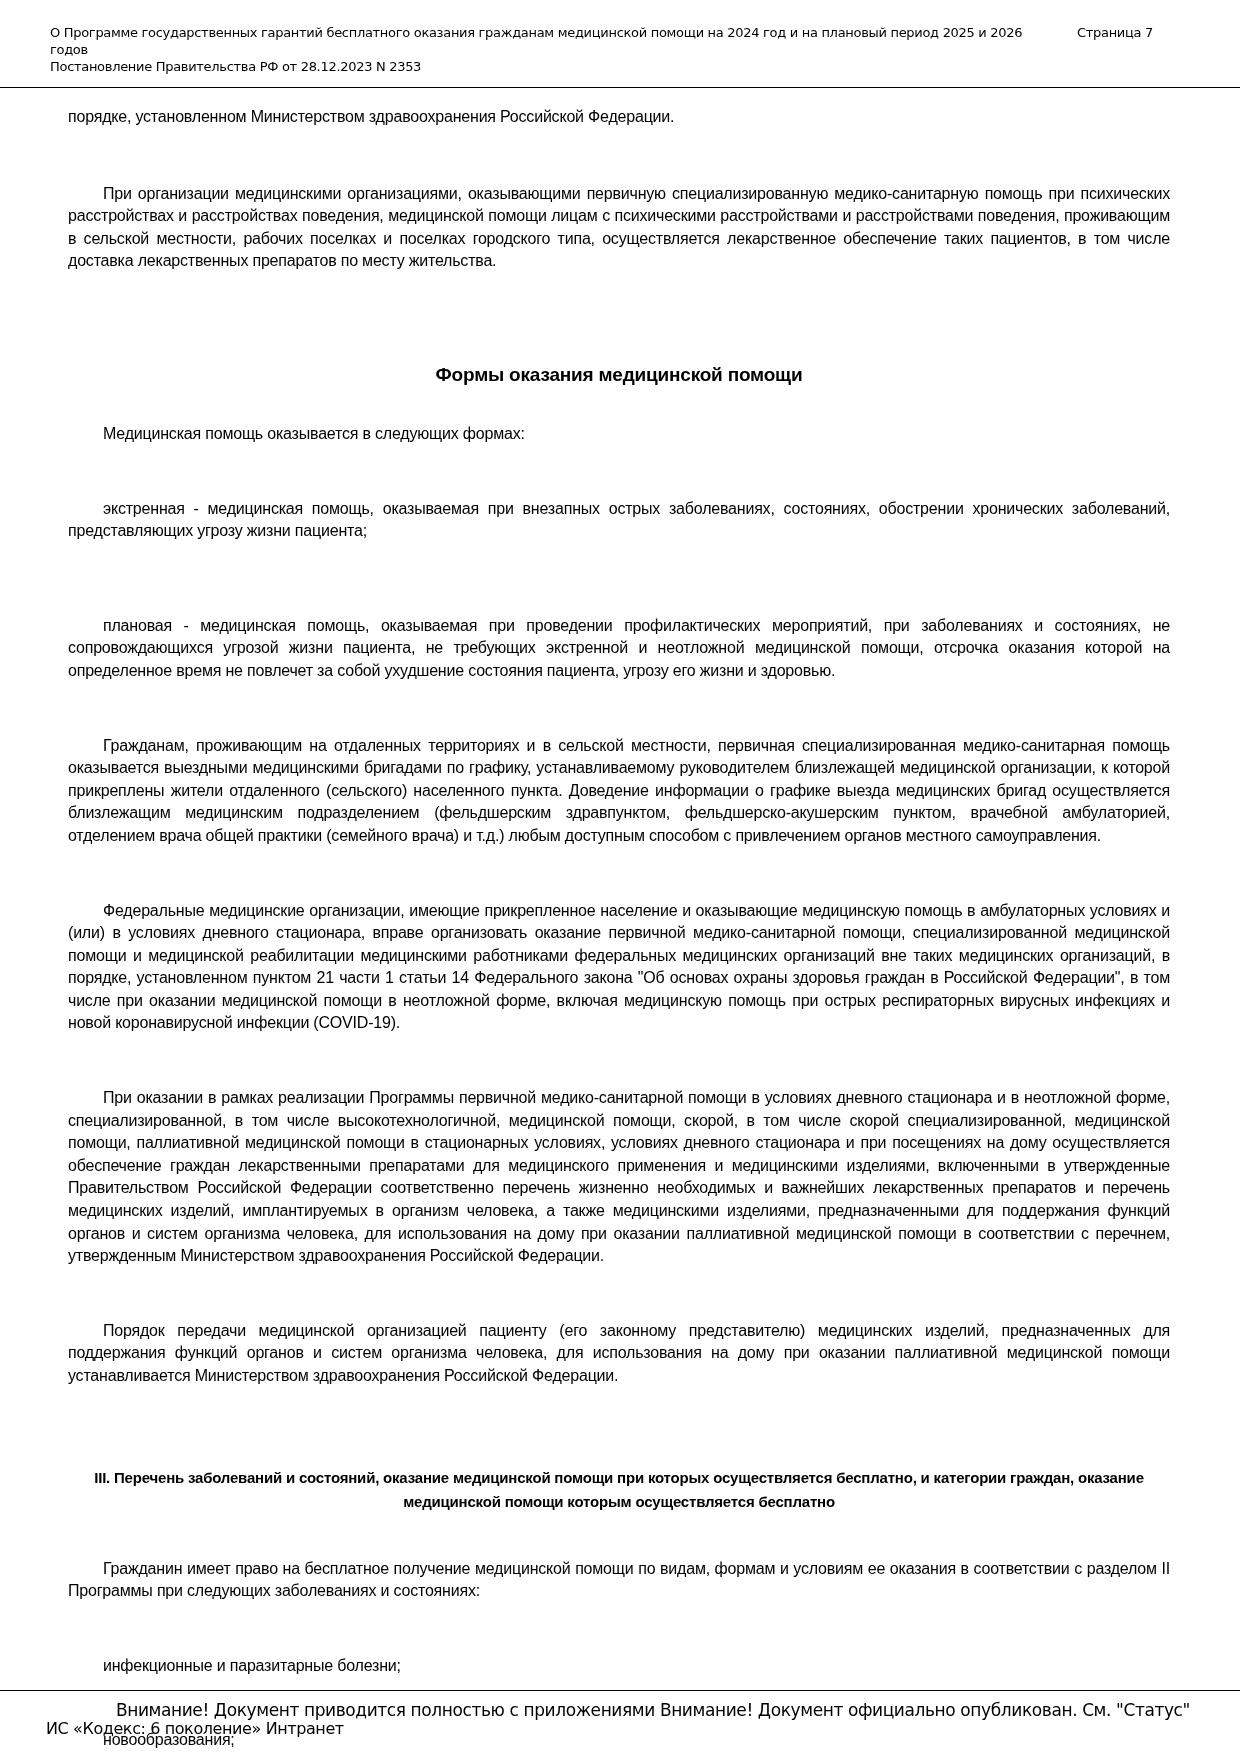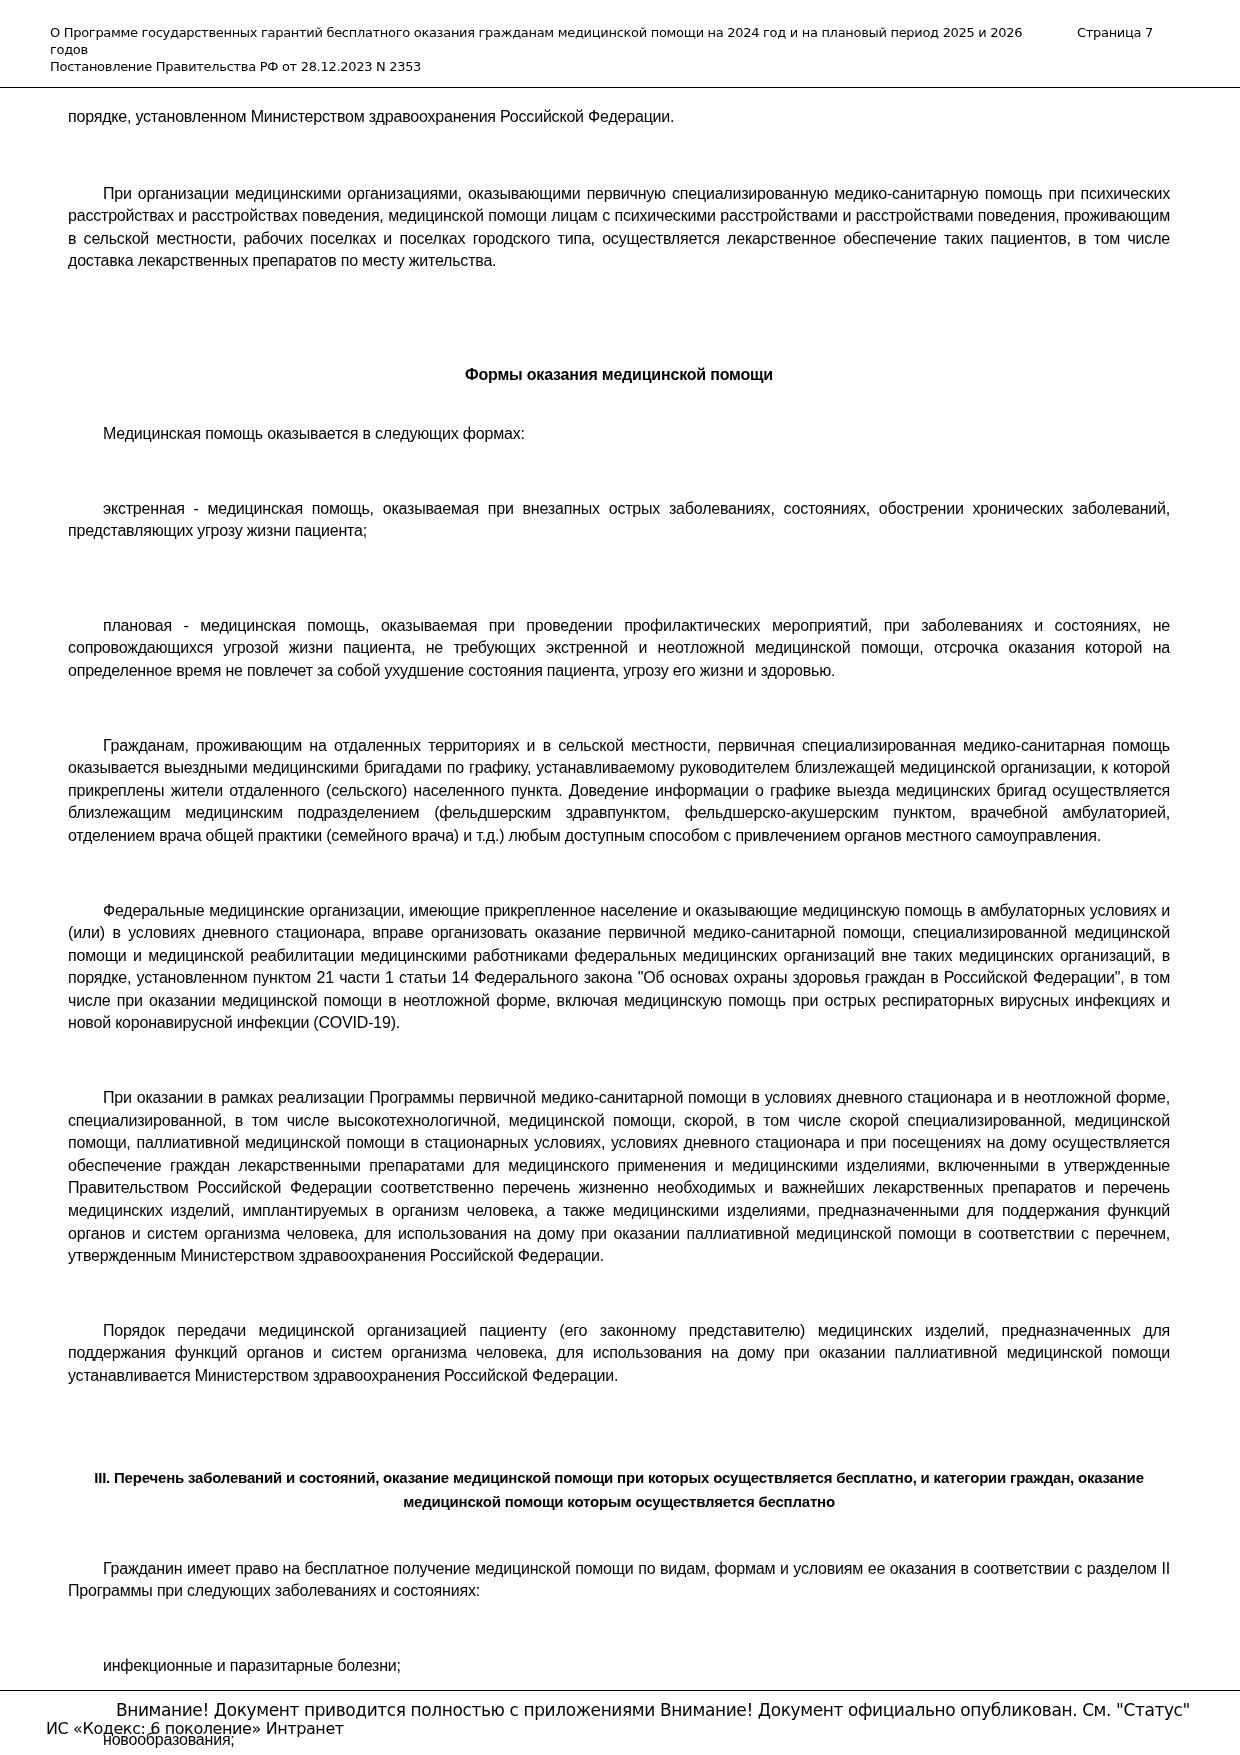--- a/index.html
+++ b/index.html
@@ -67,21 +67,21 @@
       text-indent: 35px;
     }
     .content p.cont {
       text-indent: 0;
     }
     .content p.list-item {
       text-align: left;
     }
     .content h2 {
       margin: 0;
-      font-size: 16px;
+      font-size: 19px;
       font-weight: bold;
       text-align: center;
       line-height: 24px;
     }
     .content h2.section-title {
       font-size: 15px;
       line-height: 24px;
       padding: 0 20px;
     }
     .page-footer-rule {

